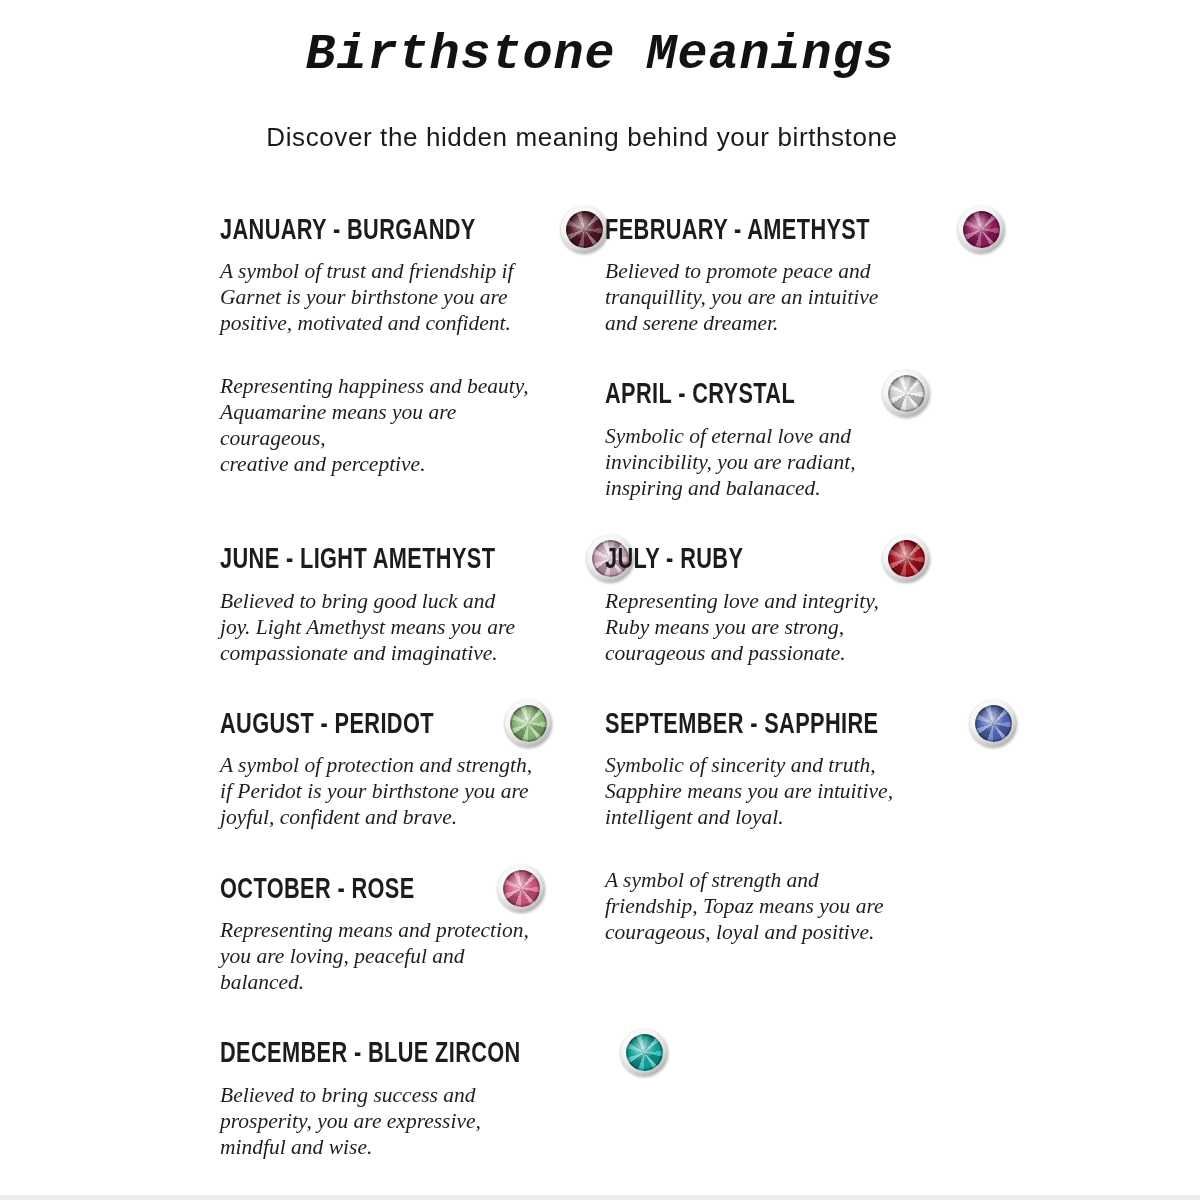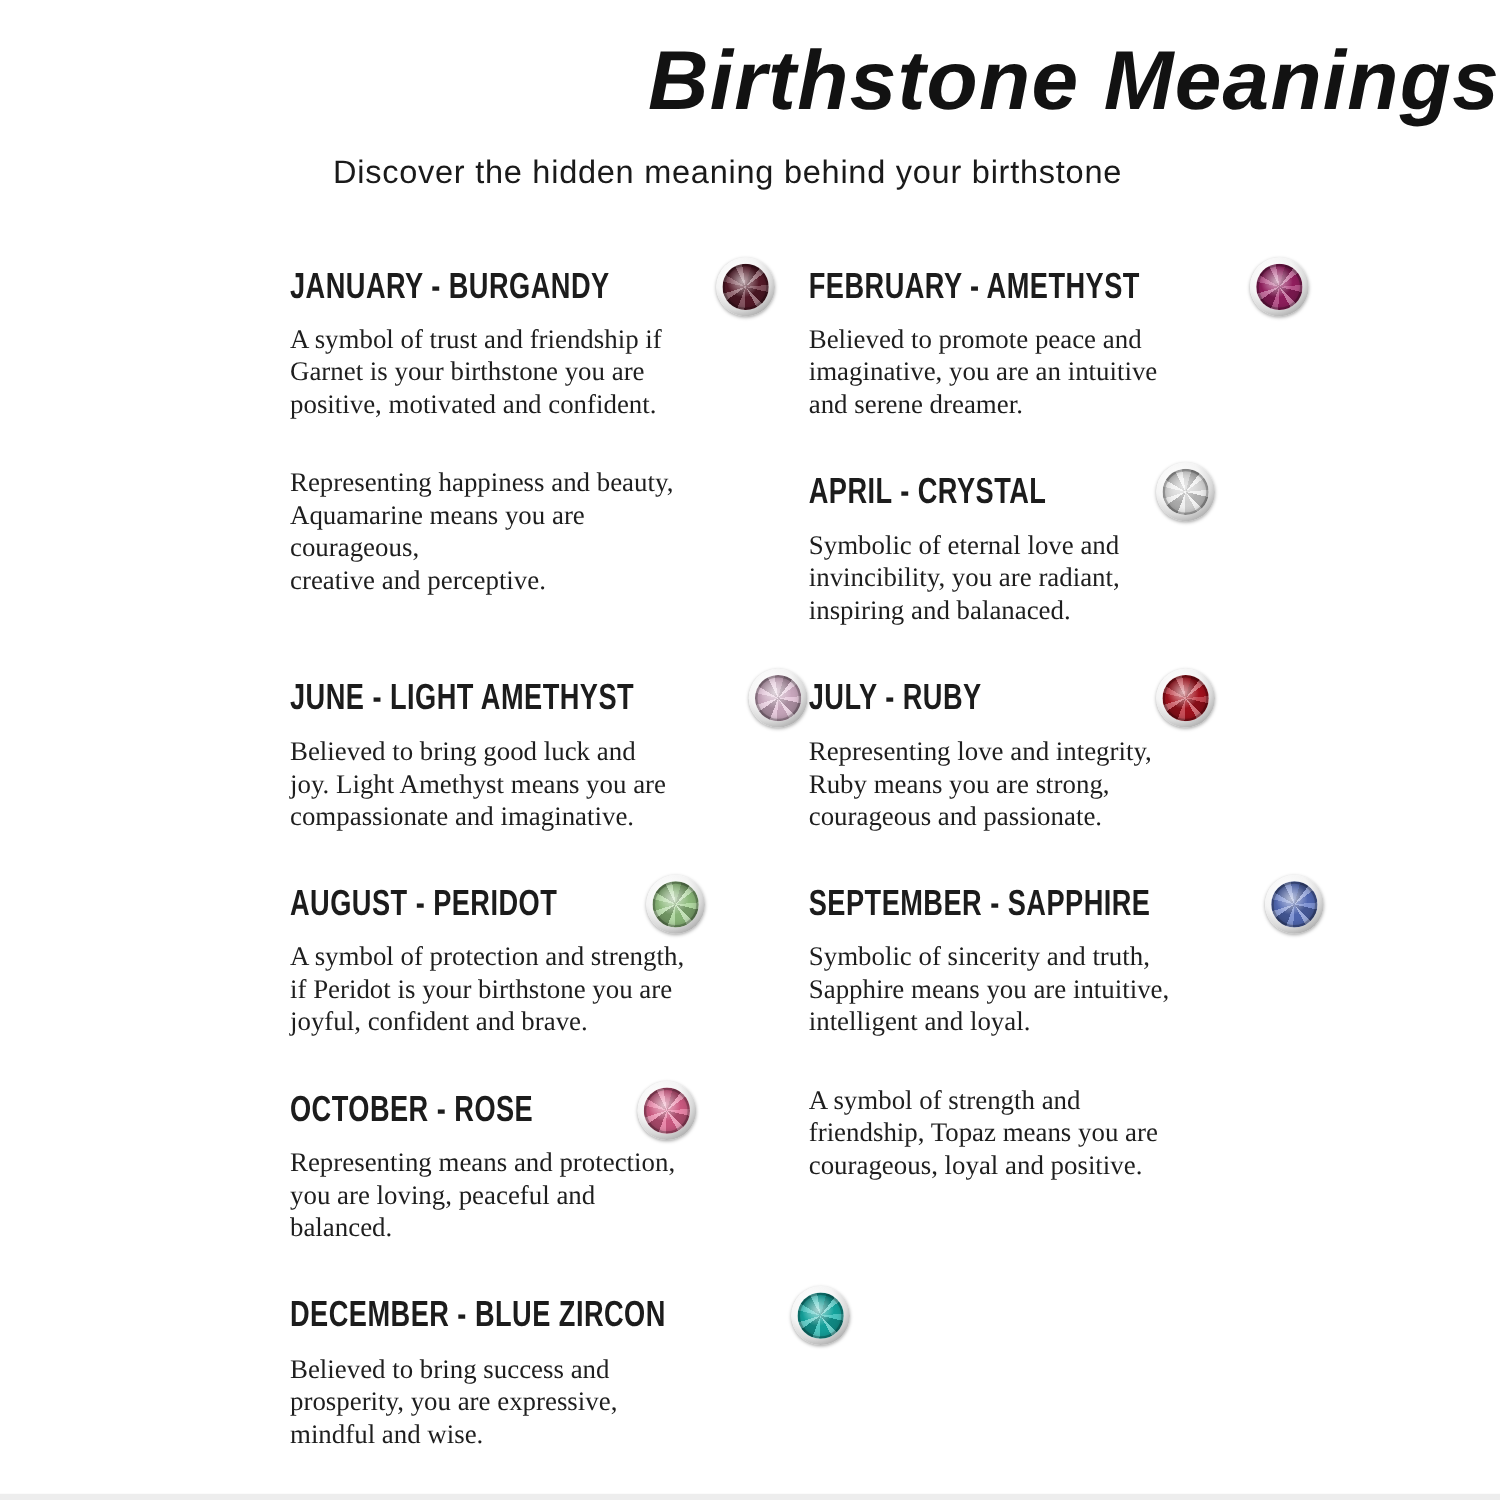--- a/index.html
+++ b/index.html
@@ -1,32 +1,32 @@
 <!DOCTYPE html>
 <html><head>
 <meta charset="utf-8">
 <style>
   html,body { margin:0; padding:0; }
   body {
     width:1200px; height:1200px; background:#ffffff; position:relative;
     font-family:"Liberation Sans", sans-serif; overflow:hidden;
   }
   .page-title {
-    position:absolute; top:26px; left:0; width:1200px; text-align:right;
-    font-family:Liberation Sans, sans-serif; font-style:italic; font-weight:600;
-    font-size:67px; color:#121212; letter-spacing:1px; margin:0;
+    position:absolute; top:26px; left:0; width:1200px; text-align:center;
+    font-family:Liberation Mono, monospace; font-style:italic; font-weight:600;
+    font-size:50px; color:#121212; letter-spacing:1px; margin:0;
   }
   .page-subtitle {
     position:absolute; top:122px; left:0; width:1164px; text-align:center;
     font-family:"Liberation Sans", sans-serif; font-weight:500;
     font-size:26px; color:#1a1a1a; letter-spacing:0.6px; margin:0;
   }
   .grid {
-    position:absolute; top:204px; left:232px;
-    display:grid; grid-template-columns:325px 325px; column-gap:90px;
+    position:absolute; top:204px; left:220px;
+    display:grid; grid-template-columns:325px 325px; column-gap:60px;
     grid-template-rows:repeat(6, 164.8px);
   }
   .entry { position:relative; }
   .entry-head {
     height:50px; display:flex; align-items:center; justify-content:space-between;
   }
   .entry-title {
     font-family:"Liberation Sans", sans-serif; font-weight:700;
     font-size:29px; color:#1c1c1c; margin:0; white-space:nowrap;
     transform:scaleX(0.75); transform-origin:0 50%; letter-spacing:0.5px;
@@ -47,21 +47,21 @@
         rgba(0,0,0,0.12) 136deg 168deg, rgba(255,255,255,0.25) 168deg 186deg,
         rgba(0,0,0,0.28) 186deg 220deg, rgba(255,255,255,0.35) 220deg 238deg,
         rgba(0,0,0,0.10) 238deg 268deg, rgba(255,255,255,0.22) 268deg 286deg,
         rgba(0,0,0,0.25) 286deg 318deg, rgba(255,255,255,0.30) 318deg 336deg,
         rgba(0,0,0,0.15) 336deg 360deg),
       var(--gem, #999);
     box-shadow:inset 0 0 0 2px rgba(0,0,0,0.22), inset 0 0 7px rgba(0,0,0,0.35);
   }
   .entry-desc {
     font-family:"Liberation Serif", serif; font-size:21.5px; line-height:26px;
-    color:#1e1e1e; margin:4px 0 0 0; white-space:pre-line;
+    color:#1e1e1e; margin:4px 0 0 0; white-space:pre-line;font-style:italic;
   }
   .bottom-divider {
     position:absolute; left:0; bottom:0; width:1200px; height:5px; background:#ededed;
   }
 </style>
 </head>
 <body>
 
 <h1 class="page-title">Birthstone Meanings</h1>
 <p class="page-subtitle">Discover the hidden meaning behind your birthstone</p>
@@ -81,21 +81,21 @@
   </div>
 
   <div class="entry">
     <div class="entry-head">
       <h2 class="entry-title">FEBRUARY - AMETHYST</h2>
       <div class="gem" style="--gem: #a12168;">
           <div class="stone"></div>
         </div>
     </div>
     <p class="entry-desc">Believed to promote peace and
-imaginative, you are an intuitive
+tranquillity, you are an intuitive
 and serene dreamer.</p>
   </div>
 
   <div class="entry">
     <p class="entry-desc">Representing happiness and beauty,
 Aquamarine means you are courageous,
 creative and perceptive.</p>
   </div>
 
   <div class="entry">

